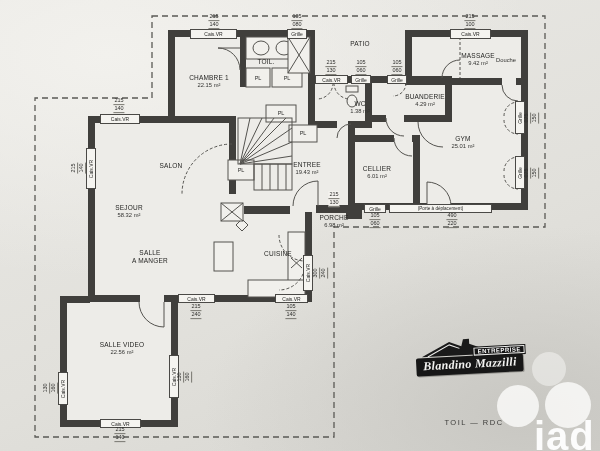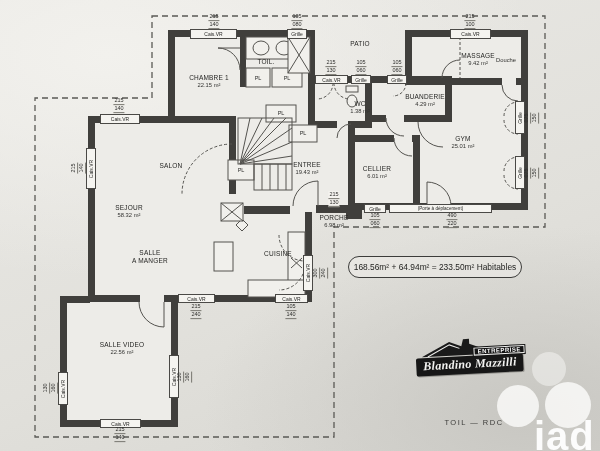--- a/index.html
+++ b/index.html
@@ -342,21 +342,20 @@
     </div>
   <div class="room" style="left:334px;top:222px">
       <span class="rn">PORCHE</span>
       <span class="ra">6.98 m²</span>
     </div>
   <div class="room" style="left:122px;top:349px">
       <span class="rn">SALLE VIDEO</span>
       <span class="ra">22.56 m²</span>
     </div>
 
-  <div class="total">168.56m² + 64.94m² = 233.50m² Habitables</div>
 
   <div class="wm-c" style="left:532px;top:352px;width:34px;height:34px;opacity:.45"></div>
   <div class="wm-c" style="left:497px;top:385px;width:42px;height:42px;opacity:.8"></div>
   <div class="wm-c" style="left:545px;top:382px;width:46px;height:46px;opacity:.8"></div>
   <div class="wm-text">iad</div>
 
   <div class="logo">
     <svg class="roof" width="92" height="20" viewBox="0 0 92 20">
       <path d="M0 18 L28 4 L40 9 L42 2 L48 2 L48 7 L66 14 L88 14 L88 18 Z" fill="#1a1a1a"></path>
       <path d="M6 18 L28 7 L38 11" fill="none" stroke="#f0f0ee" stroke-width="1"></path>

